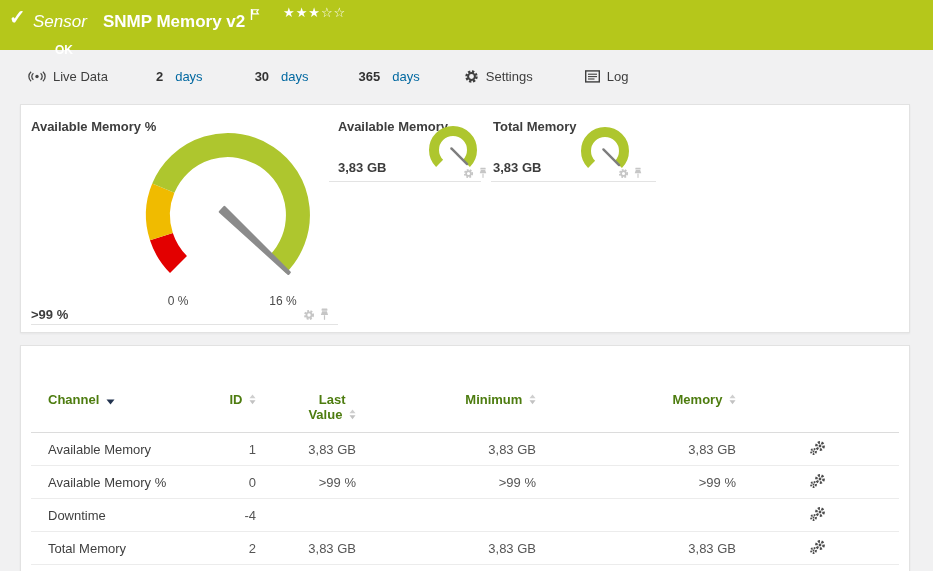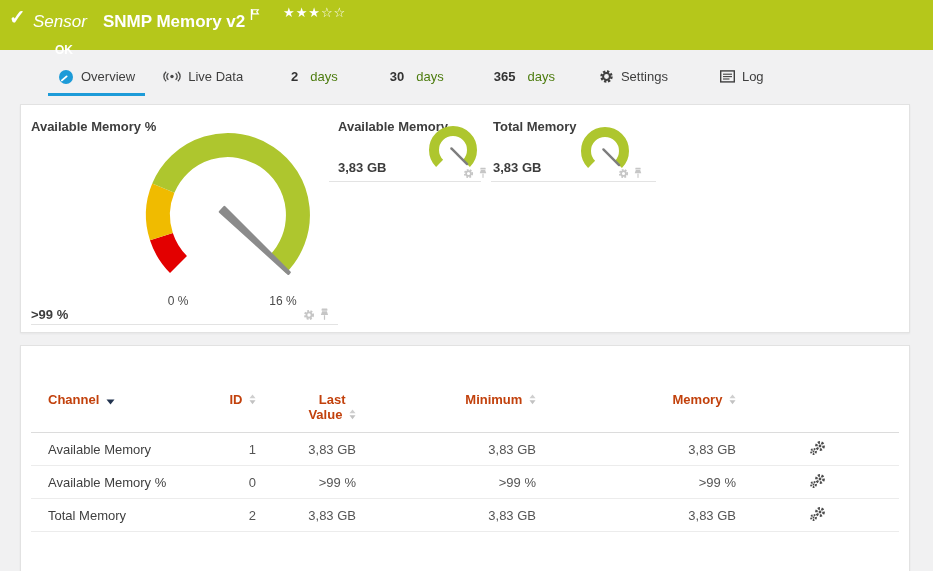--- a/index.html
+++ b/index.html
@@ -20,37 +20,37 @@
   .hdr .flag { margin-left:5px; vertical-align:6px; }
   .hdr .stars { position:absolute; left:283px; top:5px; font-size:13px; letter-spacing:1px; color:#fff; cursor:pointer; }
   .hdr .ok { position:absolute; left:55px; top:43px; font-size:12px; font-weight:bold; }
 
   
   .tabs { position:absolute; left:0; top:50px; width:933px; height:53px; display:flex; align-items:stretch; }
   .tab { display:flex; align-items:center; gap:7px; font-size:13px; color:#3e3e3e; position:relative; cursor:pointer; white-space:nowrap; }
   .tab svg { flex:0 0 auto; }
   .tab.active::after { content:""; position:absolute; left:-10px; right:-10px; bottom:7px; height:3px; background:#1d9bd8; }
   .tab .num { font-weight:bold; color:#333; margin-right:5px; }
-  .tab .unit { color:#4d7c0f; }
+  .tab .unit { color:#0369a1; }
 
   
   .panel { position:absolute; left:20px; width:890px; background:#fff; border:1px solid #e2e2e2; box-shadow:0 1px 2px rgba(0,0,0,0.05); }
   #panel-gauges { top:104px; height:229px; }
   #panel-table  { top:345px; height:240px; }
 
   
   .tile-title { position:absolute; font-size:13px; font-weight:bold; color:#3d3d3d; white-space:nowrap; }
   .tile-value { position:absolute; font-size:13px; font-weight:bold; color:#3d3d3d; white-space:nowrap; }
   .tile-line  { position:absolute; height:1px; background:#e3e3e3; }
   .tile-tools { position:absolute; display:flex; gap:4px; align-items:center; cursor:pointer; }
   .gauge-label { position:absolute; font-size:12px; color:#4a4a4a; transform:translateX(-50%); white-space:nowrap; }
 
   
   table.channels { border-collapse:collapse; margin:42px 10px 0 10px; width:868px; table-layout:fixed; font-size:13px; }
-  .channels th { color:#c2410c; font-weight:bold; text-align:right; vertical-align:top; padding:4px 0 10px 0; border-bottom:1px solid #dcdcdc; cursor:pointer; }
+  .channels th { color:#4d7c0f; font-weight:bold; text-align:right; vertical-align:top; padding:4px 0 10px 0; border-bottom:1px solid #dcdcdc; cursor:pointer; }
   .channels th.c-channel { text-align:left; padding-left:17px; }
   .channels td { text-align:right; color:#555; padding:0; height:33px; border-bottom:1px solid #ececec; }
   .channels td.c-channel { text-align:left; padding-left:17px; color:#3f3f3f; }
   .channels td.c-tools { text-align:center; }
   .lastval-head { display:inline-block; text-align:center; }
   .sort { margin-left:3px; vertical-align:-1px; }
   .gear2 { cursor:pointer; }
 </style>
 </head>
 <body>
@@ -61,27 +61,20 @@
     <span class="stype">Sensor</span><span class="sname">SNMP Memory v2</span><span class="flag"><svg width="10" height="13" viewBox="0 0 10 13">
           <path d="M1.5,1 V12" stroke="#fff" stroke-width="1.4" fill="none"></path>
           <path d="M2.6,1.7 H8.3 L6.7,3.8 8.3,5.9 H2.6 Z" fill="none" stroke="#fff" stroke-width="1.1"></path>
         </svg></span>
   </div>
   <div class="stars"><span>★★★</span><span>☆☆</span></div>
   <div class="ok">OK</div>
 </div>
 
 <div class="tabs">
-  <div class="tab active" style="margin-left:58px">
-    <svg width="16" height="16" viewBox="0 0 16 16">
-        <circle cx="8" cy="8" r="7" fill="#1d9bd8"></circle>
-        <line x1="8.6" y1="7.4" x2="3.9" y2="11.4" stroke="#fff" stroke-width="1.9" stroke-linecap="round"></line>
-      </svg>
-    <span>Overview</span>
-  </div>
   <div class="tab" style="margin-left:28px">
     <svg width="18" height="15" viewBox="0 0 18 15">
         <g stroke="#474747" fill="none" stroke-width="1.3">
           <path d="M5.4,4.3 a4,4 0 0 0 0,6.4"></path>
           <path d="M3.1,2.7 a6.3,6.3 0 0 0 0,9.6"></path>
           <path d="M12.6,4.3 a4,4 0 0 1 0,6.4"></path>
           <path d="M14.9,2.7 a6.3,6.3 0 0 1 0,9.6"></path>
         </g>
         <circle cx="9" cy="7.5" r="1.7" fill="#474747"></circle>
       </svg>
@@ -241,20 +234,33 @@
         <td>&gt;99 %</td>
         <td>&gt;99 %</td>
         <td class="c-tools"><svg class="gear2" width="18" height="16" viewBox="0 0 18 16">
               <circle cx="11" cy="6" r="3.6" fill="none" stroke="#4e4e4e" stroke-width="2.6" stroke-dasharray="2.1,1.5"></circle>
               <circle cx="11" cy="6" r="1.4" fill="#4e4e4e"></circle>
               <circle cx="4.5" cy="11.5" r="2.4" fill="none" stroke="#4e4e4e" stroke-width="2" stroke-dasharray="1.5,1.1"></circle>
               <circle cx="4.5" cy="11.5" r="0.9" fill="#4e4e4e"></circle>
             </svg></td>
       </tr>
       <tr>
+        <td class="c-channel">Downtime</td>
+        <td>-4</td>
+        <td></td>
+        <td></td>
+        <td></td>
+        <td class="c-tools"><svg class="gear2" width="18" height="16" viewBox="0 0 18 16">
+              <circle cx="11" cy="6" r="3.6" fill="none" stroke="#4e4e4e" stroke-width="2.6" stroke-dasharray="2.1,1.5"></circle>
+              <circle cx="11" cy="6" r="1.4" fill="#4e4e4e"></circle>
+              <circle cx="4.5" cy="11.5" r="2.4" fill="none" stroke="#4e4e4e" stroke-width="2" stroke-dasharray="1.5,1.1"></circle>
+              <circle cx="4.5" cy="11.5" r="0.9" fill="#4e4e4e"></circle>
+            </svg></td>
+      </tr>
+      <tr>
         <td class="c-channel">Total Memory</td>
         <td>2</td>
         <td>3,83 GB</td>
         <td>3,83 GB</td>
         <td>3,83 GB</td>
         <td class="c-tools"><svg class="gear2" width="18" height="16" viewBox="0 0 18 16">
               <circle cx="11" cy="6" r="3.6" fill="none" stroke="#4e4e4e" stroke-width="2.6" stroke-dasharray="2.1,1.5"></circle>
               <circle cx="11" cy="6" r="1.4" fill="#4e4e4e"></circle>
               <circle cx="4.5" cy="11.5" r="2.4" fill="none" stroke="#4e4e4e" stroke-width="2" stroke-dasharray="1.5,1.1"></circle>
               <circle cx="4.5" cy="11.5" r="0.9" fill="#4e4e4e"></circle>

